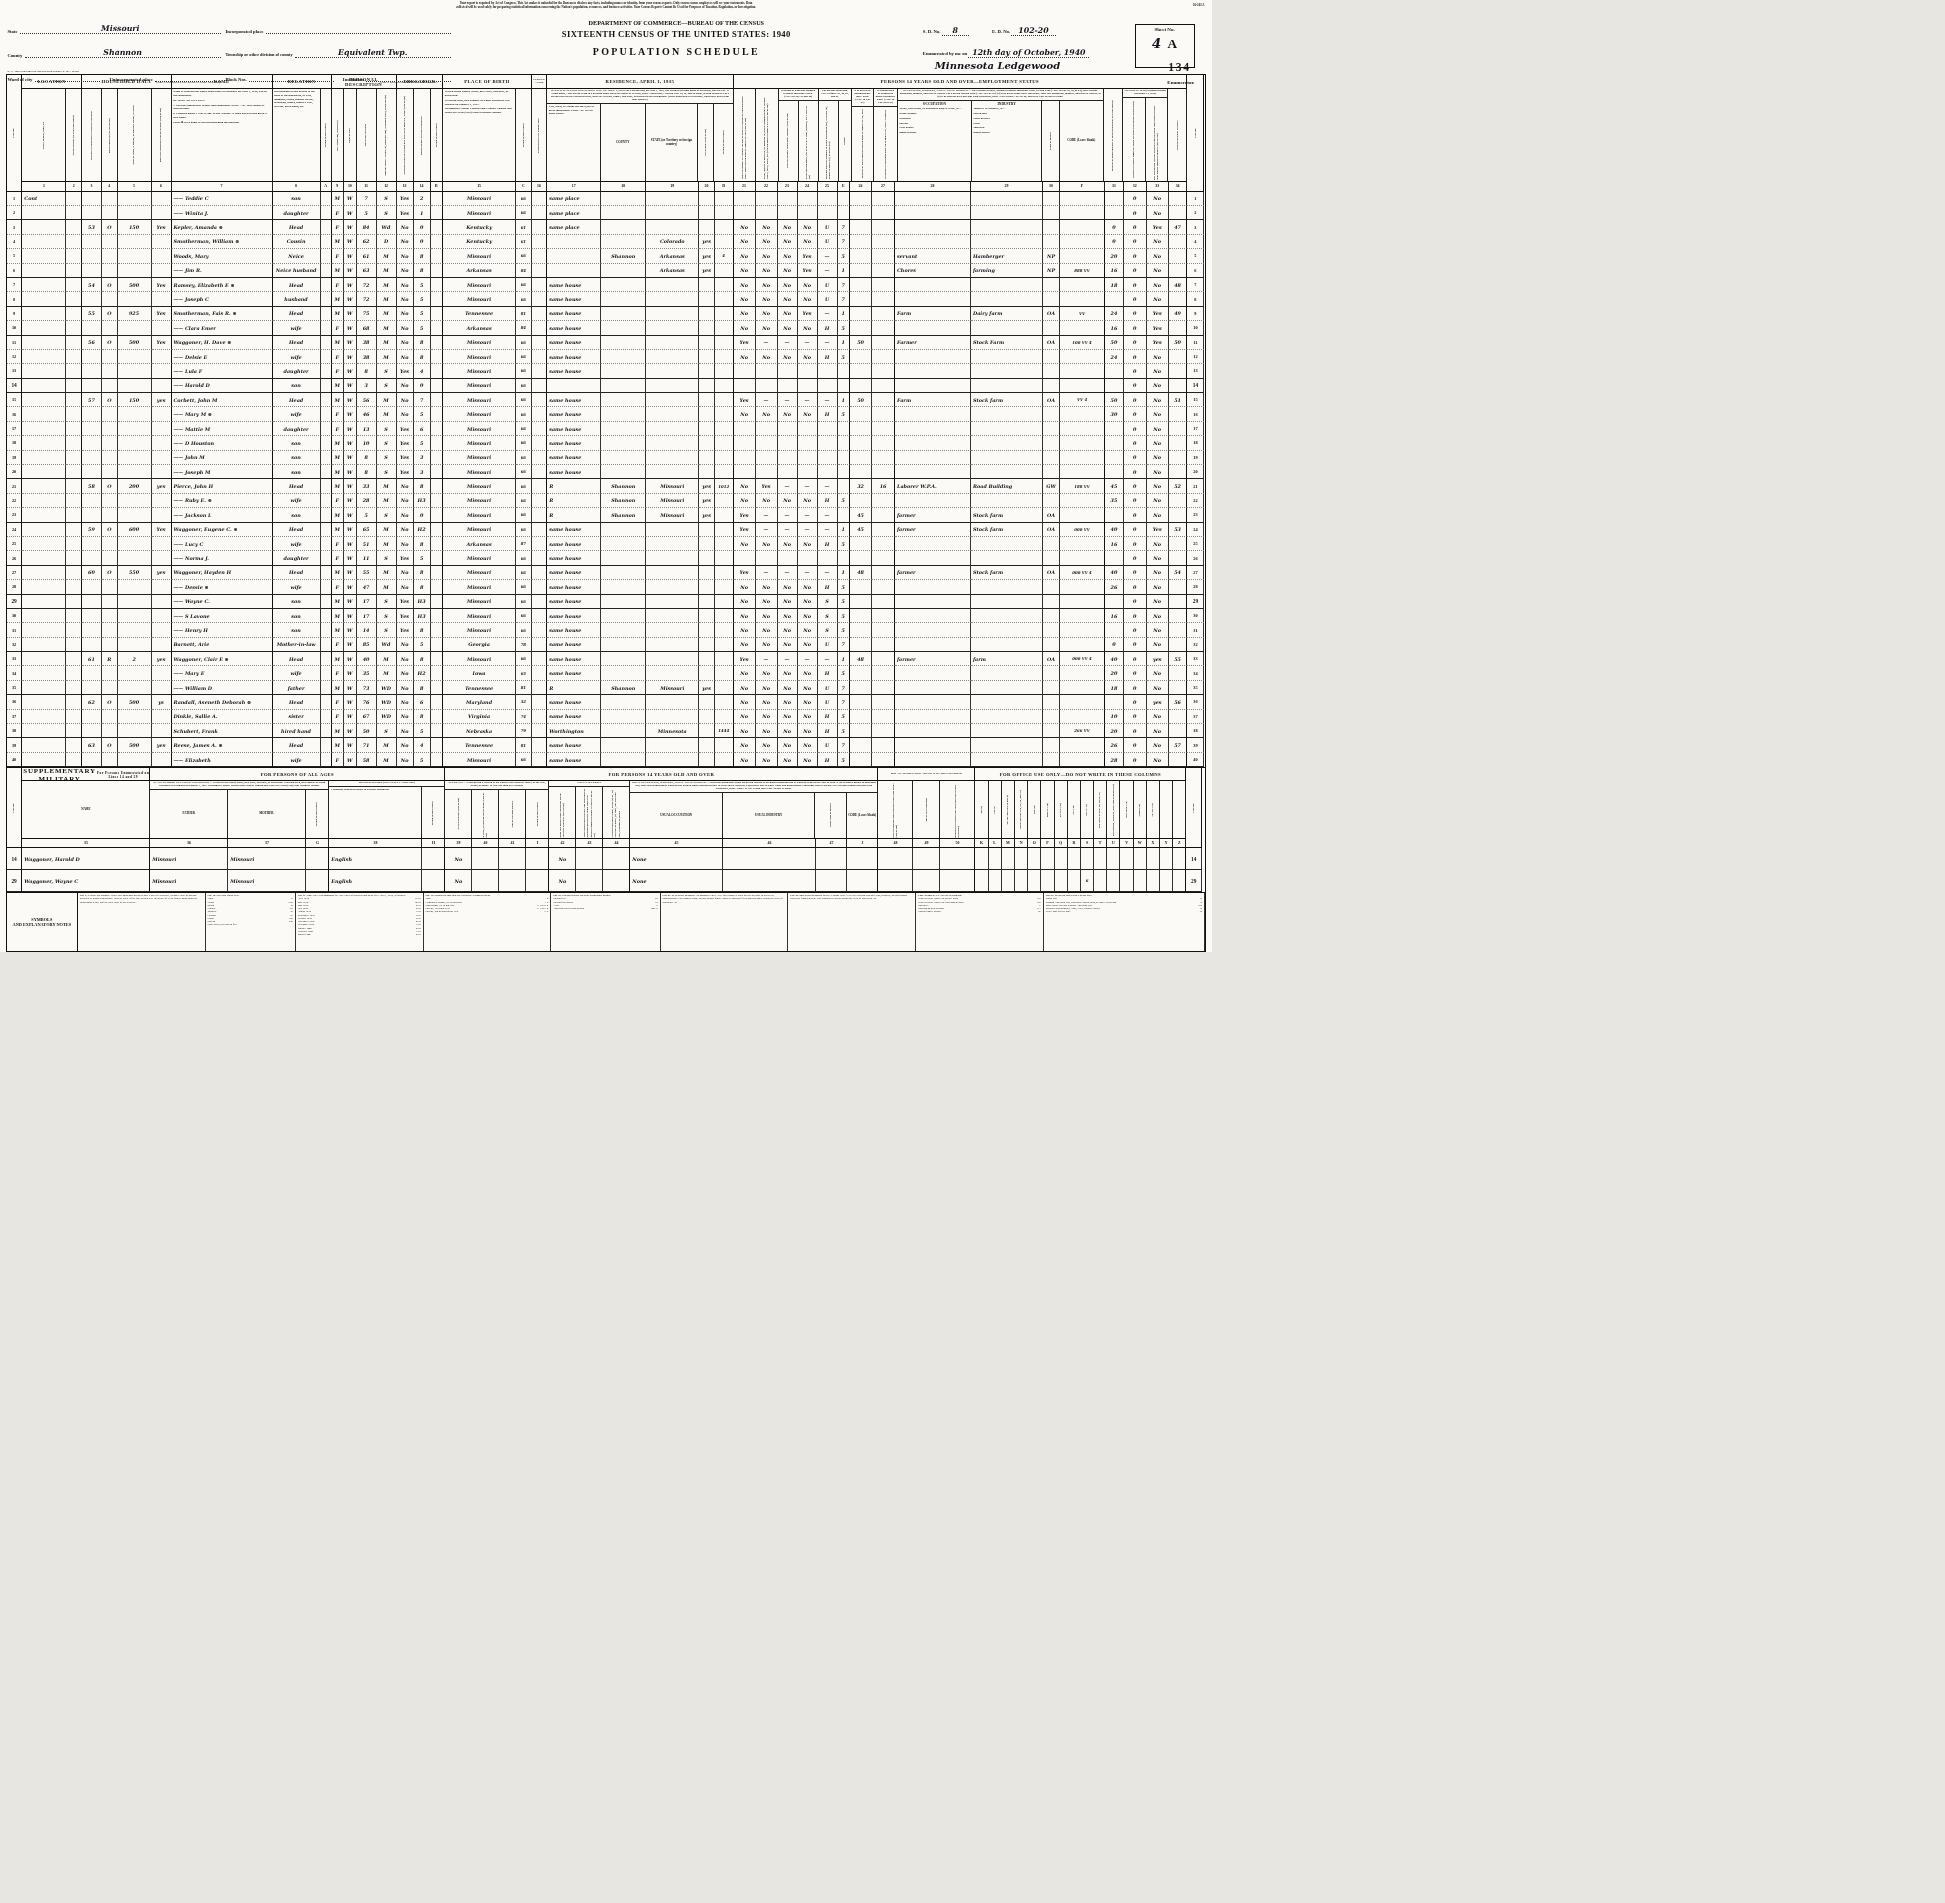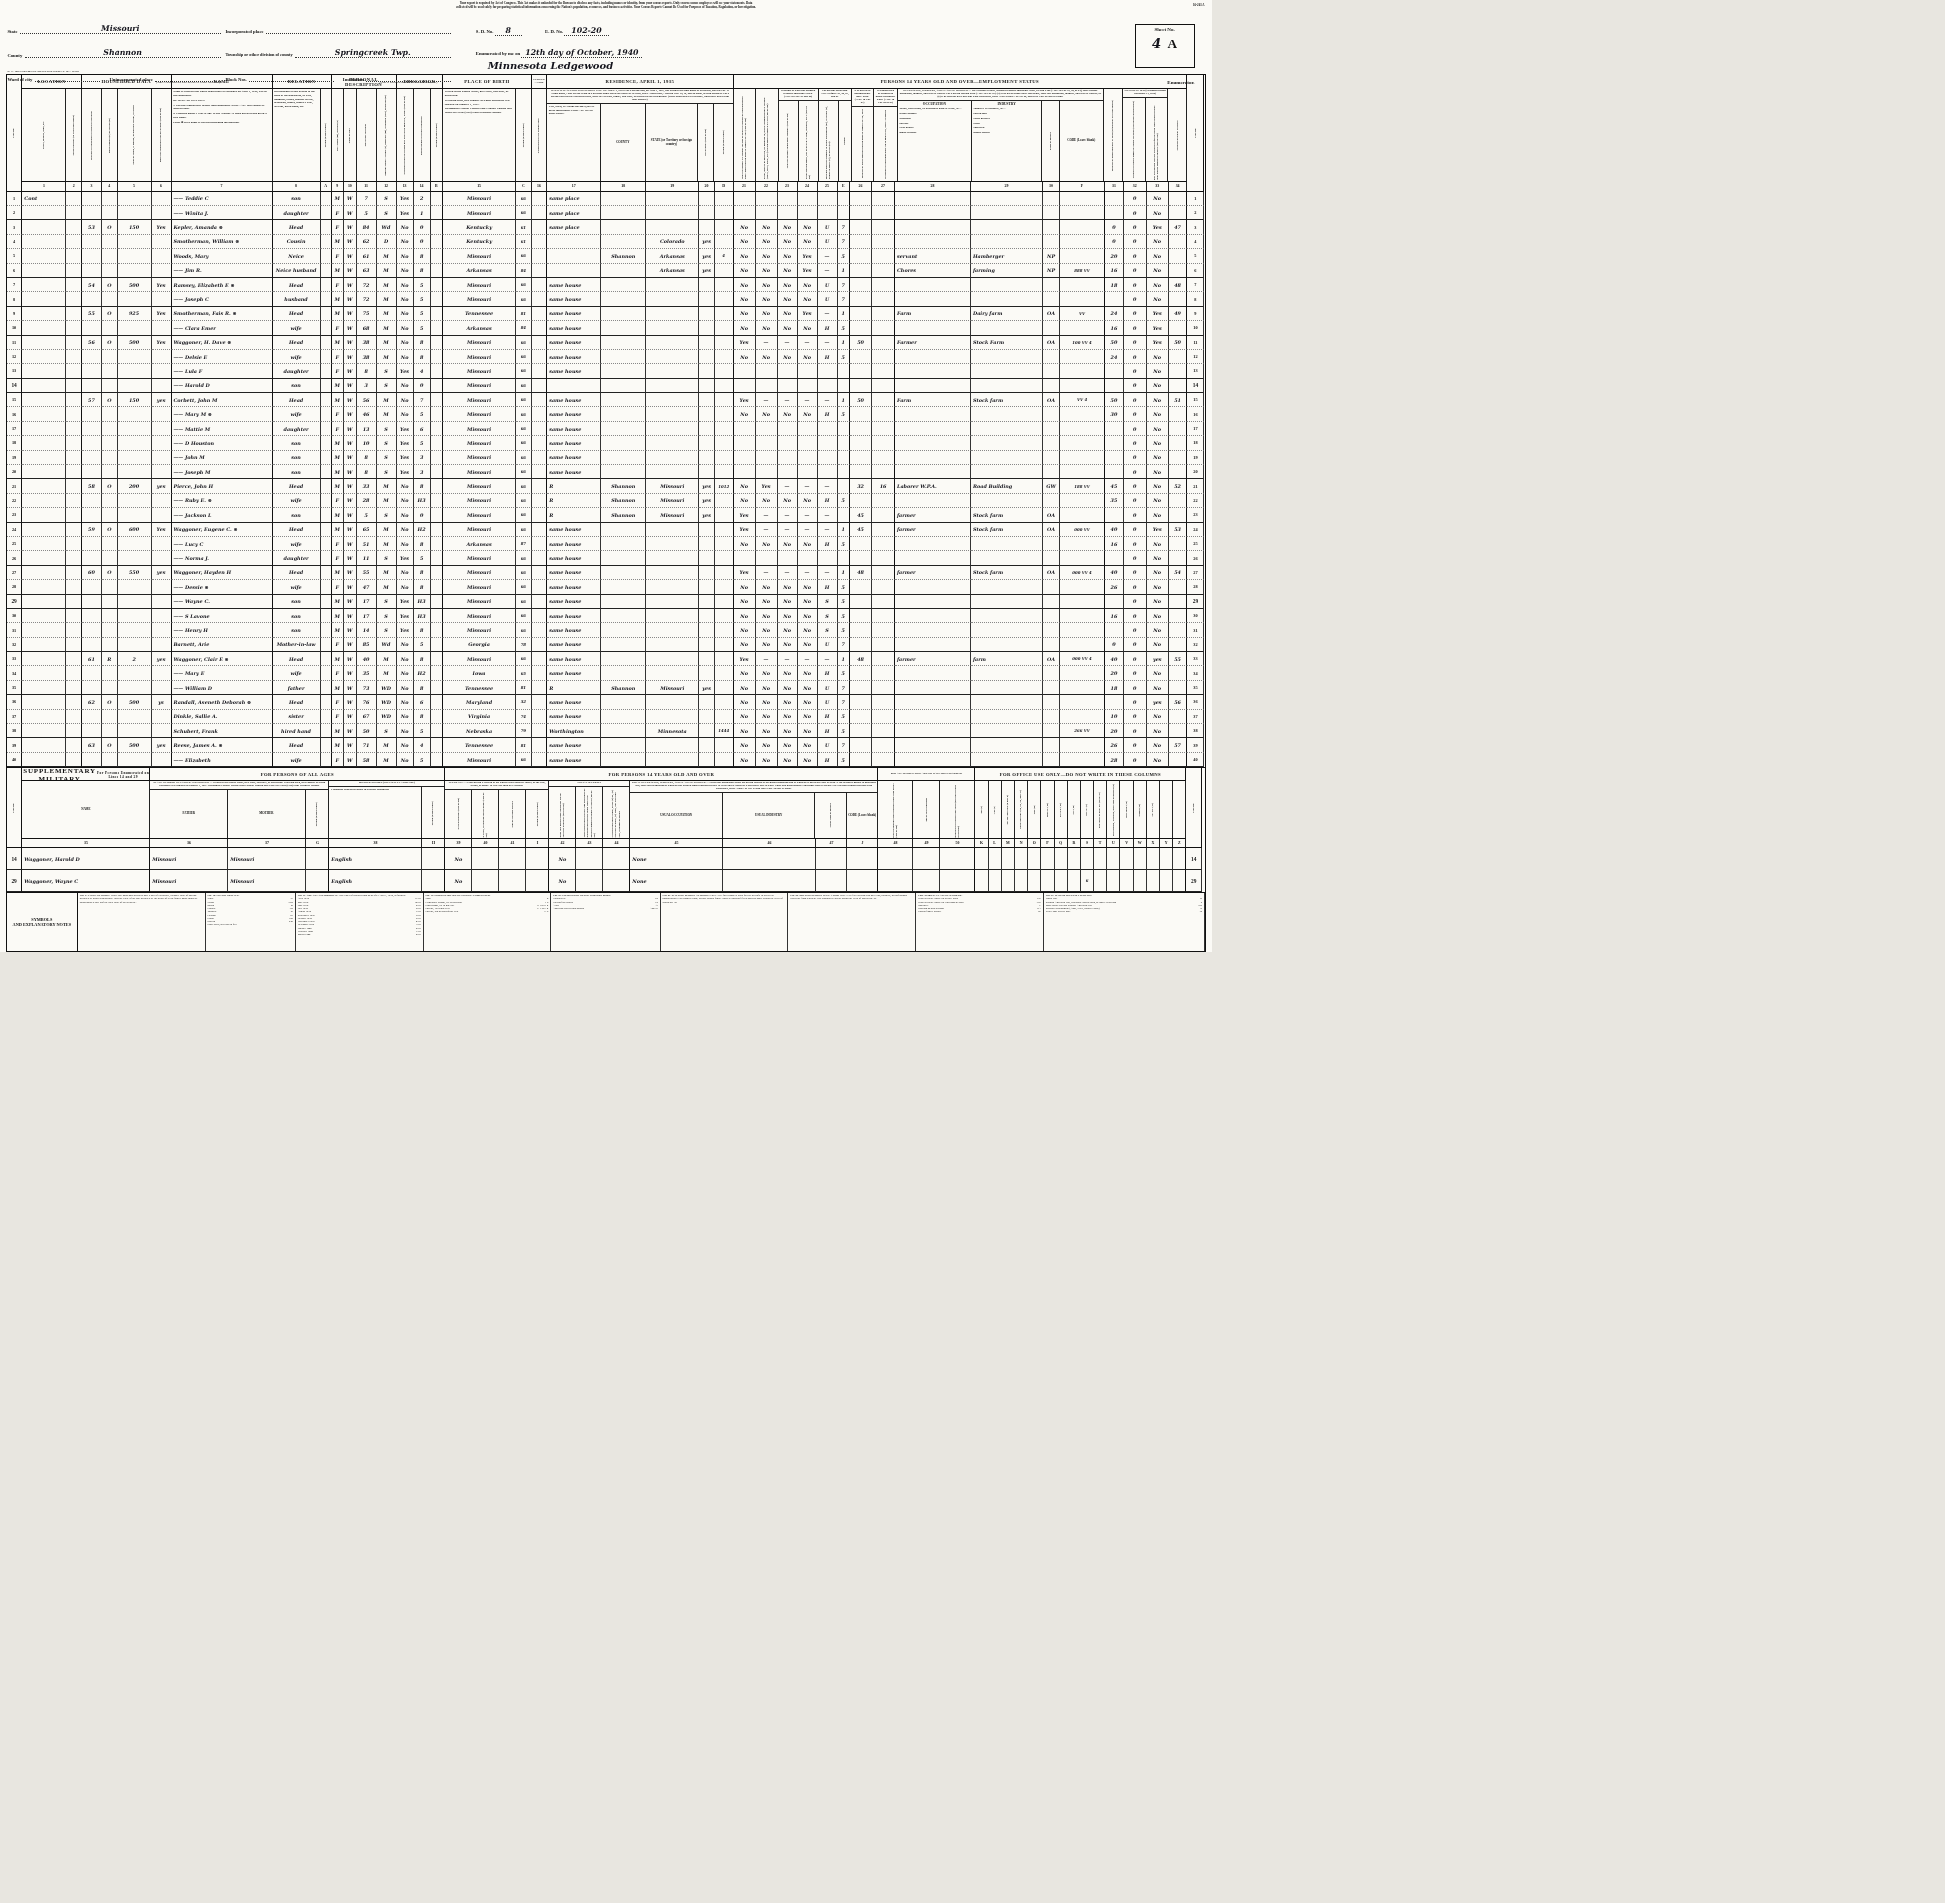--- a/index.html
+++ b/index.html
@@ -89,36 +89,42 @@
         <div class="hf">
           <span class="lab">Incorporated place</span>
           <span class="wline"><span class="hw hwbig"></span></span>
         </div>
         <div class="hf">
           <span class="lab">County</span>
           <span class="wline"><span class="hw hwbig">Shannon</span></span>
         </div>
         <div class="hf">
           <span class="lab" style="white-space:normal;font-size:4.3px;line-height:1.1;">Township or other division of county</span>
-          <span class="wline"><span class="hw hwbig">Springcreek Twp.</span></span>
+          <span class="wline"><span class="hw hwbig">Equivalent Twp.</span></span>
         </div>
         <div class="hf">
           <span class="lab">Ward of city</span>
           <span class="wline"><span class="hw"></span></span>
           <span class="lab" style="margin-left:9.3px;">Unincorporated place</span>
           <span class="wline"><span class="hw"></span><span class="sub">(Name of unincorporated place having 100 or more inhabitants)</span></span>
         </div>
         <div class="hf">
           <span class="lab">Block Nos.</span>
           <span class="wline"><span class="hw"></span></span>
           <span class="lab" style="margin-left:9.3px;">Institution</span>
           <span class="wline"><span class="hw"></span><span class="sub">(Name of institution and lines on which entries are made)</span></span>
         </div>
       </div>
 
+      <div class="hcenter2">
+        <div class="d1">DEPARTMENT OF COMMERCE—BUREAU OF THE CENSUS</div>
+        <div class="d2">SIXTEENTH CENSUS OF THE UNITED STATES: 1940</div>
+        <div class="d3">POPULATION SCHEDULE</div>
+        <div class="stamp" style="right:15.6px;bottom:0.8px;position:absolute;">134</div>
+      </div>
 
       <div class="hright">
         <div class="sdrow">
           <span class="sd"><span>S. D. No.</span>
             <span class="hw hwbig" style="border-bottom:0.6px dotted #333;padding:0 11px;">8</span></span>
           <span class="sd"><span>E. D. No.</span>
             <span class="hw hwbig" style="border-bottom:0.6px dotted #333;padding:0 7px;">102-20</span></span>
         </div>
         <div class="enumrow">
           <span>Enumerated by me on</span>

